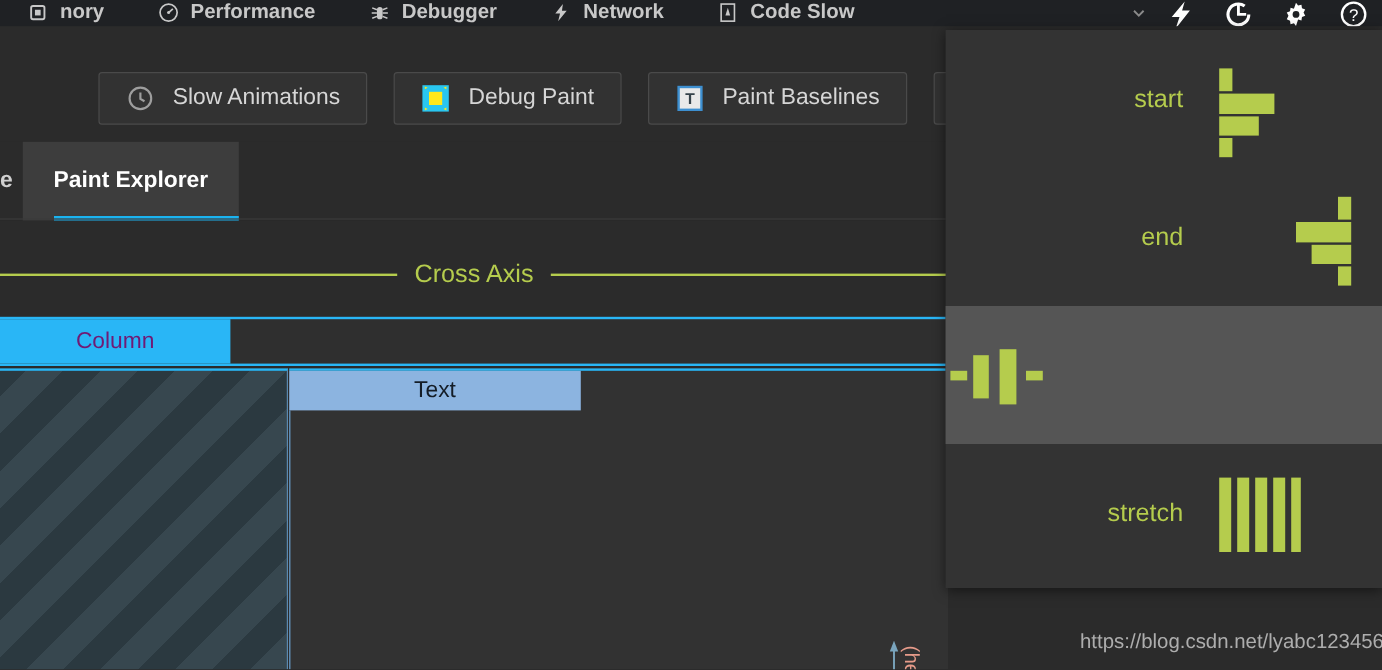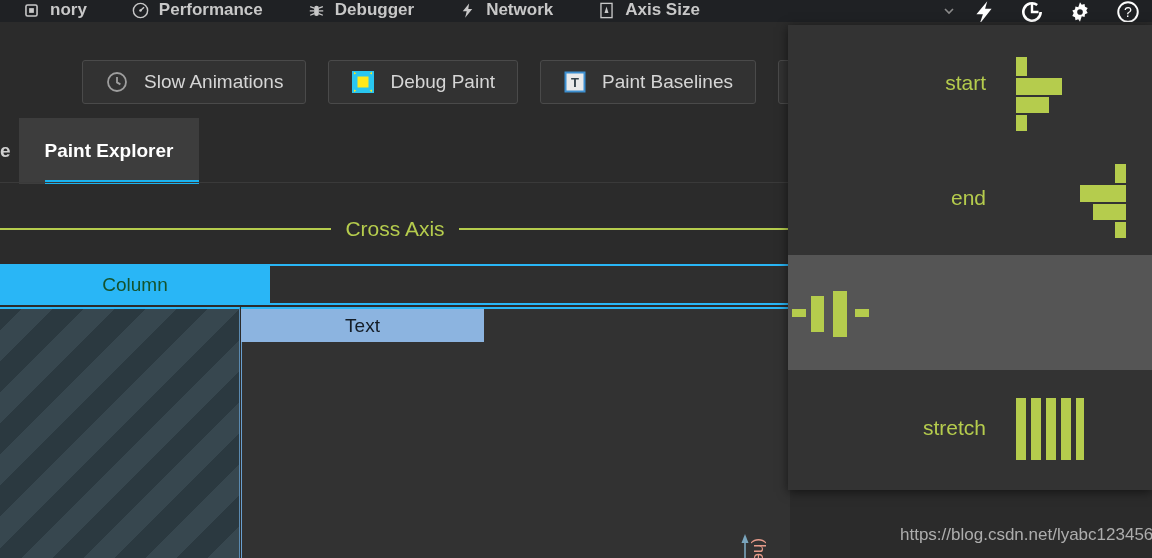--- a/index.html
+++ b/index.html
@@ -94,22 +94,22 @@
   #cross-axis-label{
     color:#b5cc4d;font-size:21px;padding:0 14px;white-space:nowrap;
   }
   
   #col-band{
     position:absolute;left:0;top:80px;width:790px;height:41px;
     border-top:2px solid #29b6f6;border-bottom:2px solid #29b6f6;
     background:#2f2f2f;box-sizing:border-box;
   }
   #col-chip{
-    position:absolute;left:0;top:0;width:270px;height:37px;
-    background:#29b6f6;color:#14532d;font-size:19px;
+    position:absolute;left:0;top:0;width:192px;height:37px;
+    background:#29b6f6;color:#701a75;font-size:19px;
     display:flex;align-items:center;justify-content:center;
   }
   
   #widget-canvas{
     position:absolute;left:0;top:123px;width:790px;height:251px;
     box-sizing:border-box;
   }
   .stripes{
     background-color:#2f3b40;
     background-image:repeating-linear-gradient(
@@ -239,21 +239,21 @@
   </div>
 
 
   <div class="nav-tab">
     <span class="nav-ico">
       <svg viewBox="0 0 24 24">
           <rect x="5" y="3" width="14" height="18" fill="none" stroke="#c8c8c8" stroke-width="1.7"></rect>
           <path d="M12 7 L9.5 15h5z" fill="#c8c8c8"></path>
         </svg>
     </span>
-    <span>Axis Size</span>
+    <span>Code Slow</span>
   </div>
 
   <div id="nav-right">
     <div class="nav-caret">
       <svg viewBox="0 0 12 12" width="12" height="12">
           <path d="M2 4 L6 8 L10 4" fill="none" stroke="#8a8a8a" stroke-width="1.6"></path>
         </svg>
     </div>
     <div class="nav-action">
       <svg viewBox="0 0 24 24">

